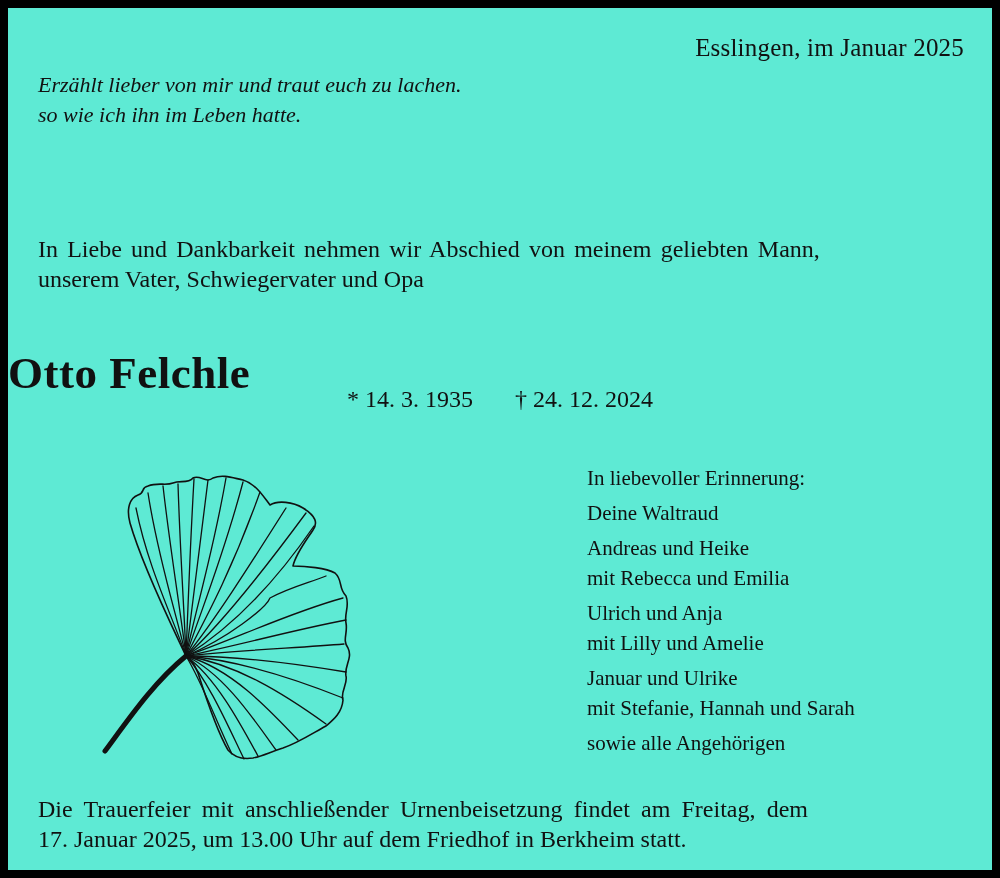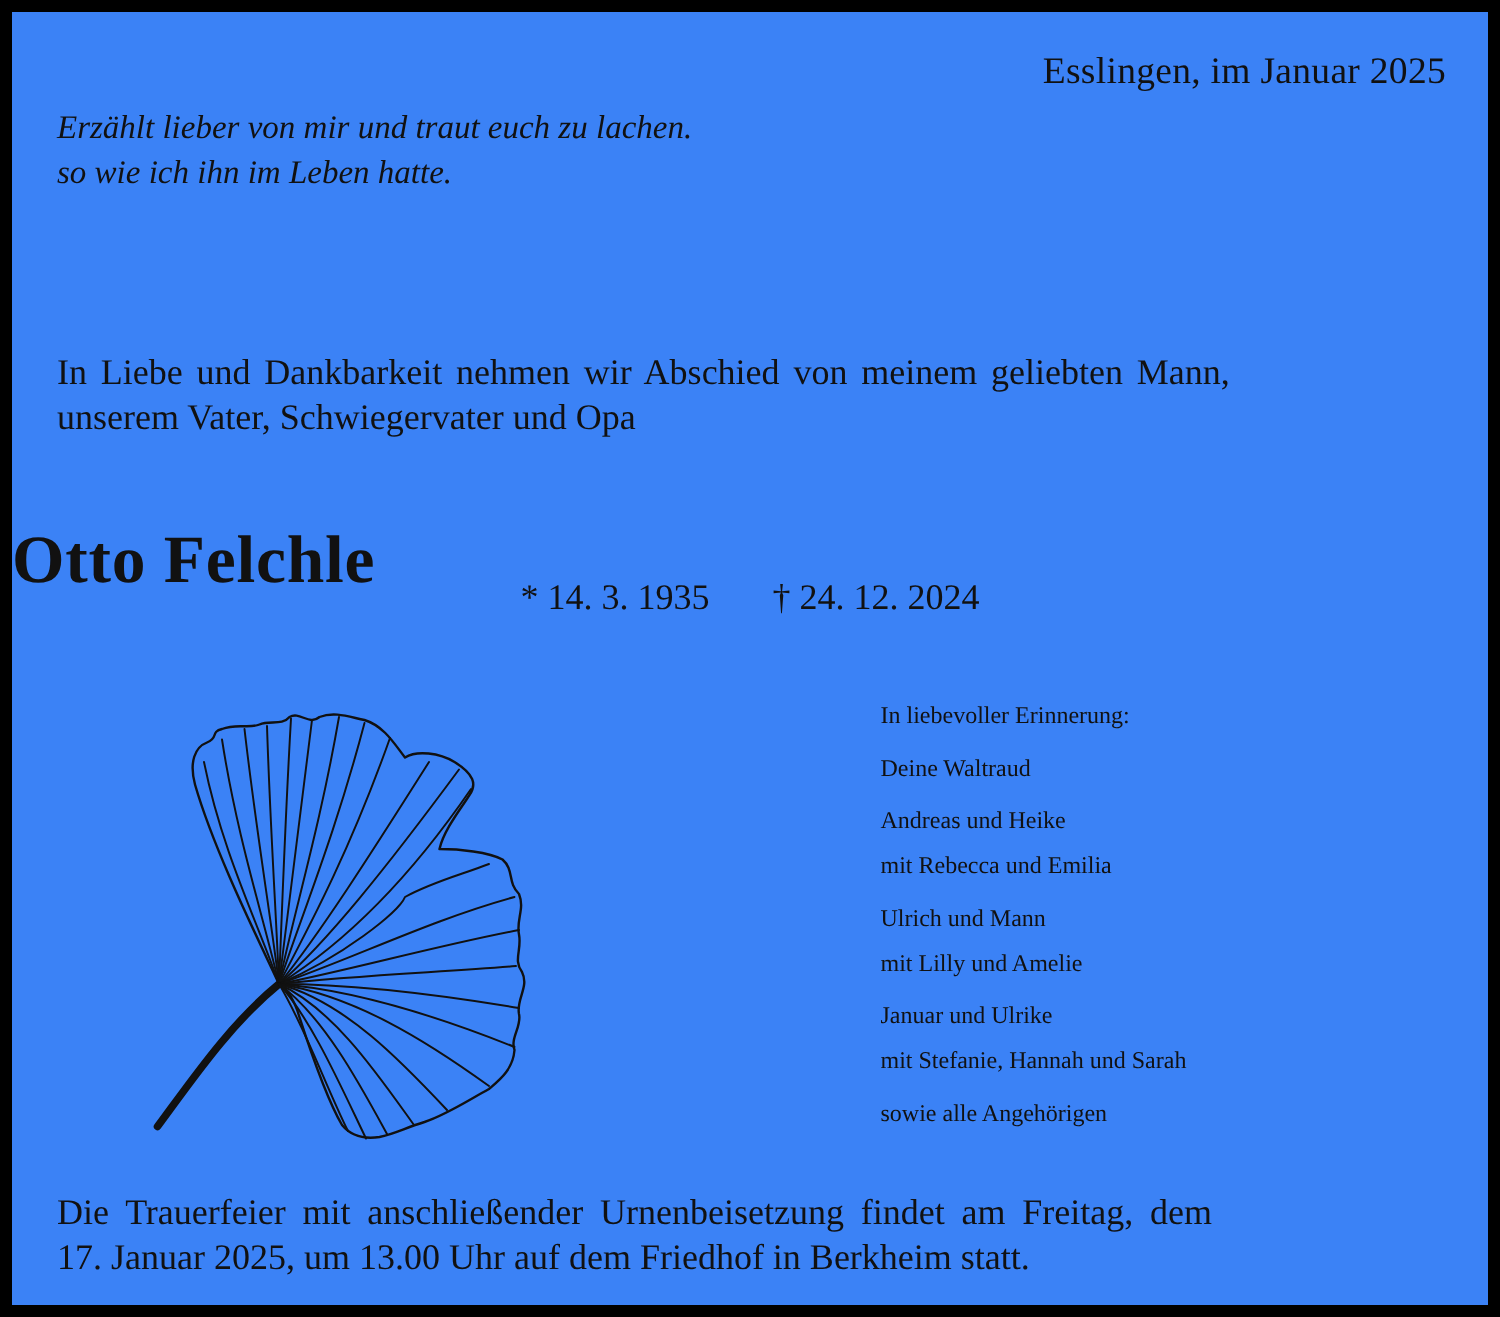--- a/index.html
+++ b/index.html
@@ -14,21 +14,21 @@
       overflow: hidden;
       font-family: "Liberation Serif", "DejaVu Serif", serif;
       color: #111111;
     }
     .card {
       position: absolute;
       left: 8px;
       top: 8px;
       width: 984px;
       height: 862px;
-      background: #3b82f6;
+      background: #5eead4;
     }
     .abs { position: absolute; white-space: nowrap; }
 
     .place-date {
       right: 28px;
       top: 26px;
       font-size: 25px;
       letter-spacing: 0.2px;
     }
     .poem {
@@ -75,21 +75,21 @@
     .leaf {
       left: 82px;
       top: 462px;
       width: 280px;
       height: 300px;
     }
 
     .mourners {
       left: 579px;
       top: 455px;
-      font-size: 16px;
+      font-size: 21px;
     }
     .mourners .heading { line-height: 30px; margin-bottom: 5px; }
     .mourners .group { margin-bottom: 5px; line-height: 30px; }
     .mourners .group div { white-space: nowrap; }
 
     .ceremony {
       left: 30px;
       top: 786px;
       width: 928px;
       font-size: 24px;
@@ -187,21 +187,21 @@
   <div class="abs mourners">
     <div class="heading">In liebevoller Erinnerung:</div>
     <div class="group">
       <div>Deine Waltraud</div>
     </div>
     <div class="group">
       <div>Andreas und Heike</div>
       <div>mit Rebecca und Emilia</div>
     </div>
     <div class="group">
-      <div>Ulrich und Mann</div>
+      <div>Ulrich und Anja</div>
       <div>mit Lilly und Amelie</div>
     </div>
     <div class="group">
       <div>Januar und Ulrike</div>
       <div>mit Stefanie, Hannah und Sarah</div>
     </div>
     <div class="group">
       <div>sowie alle Angehörigen</div>
     </div>
   </div>

